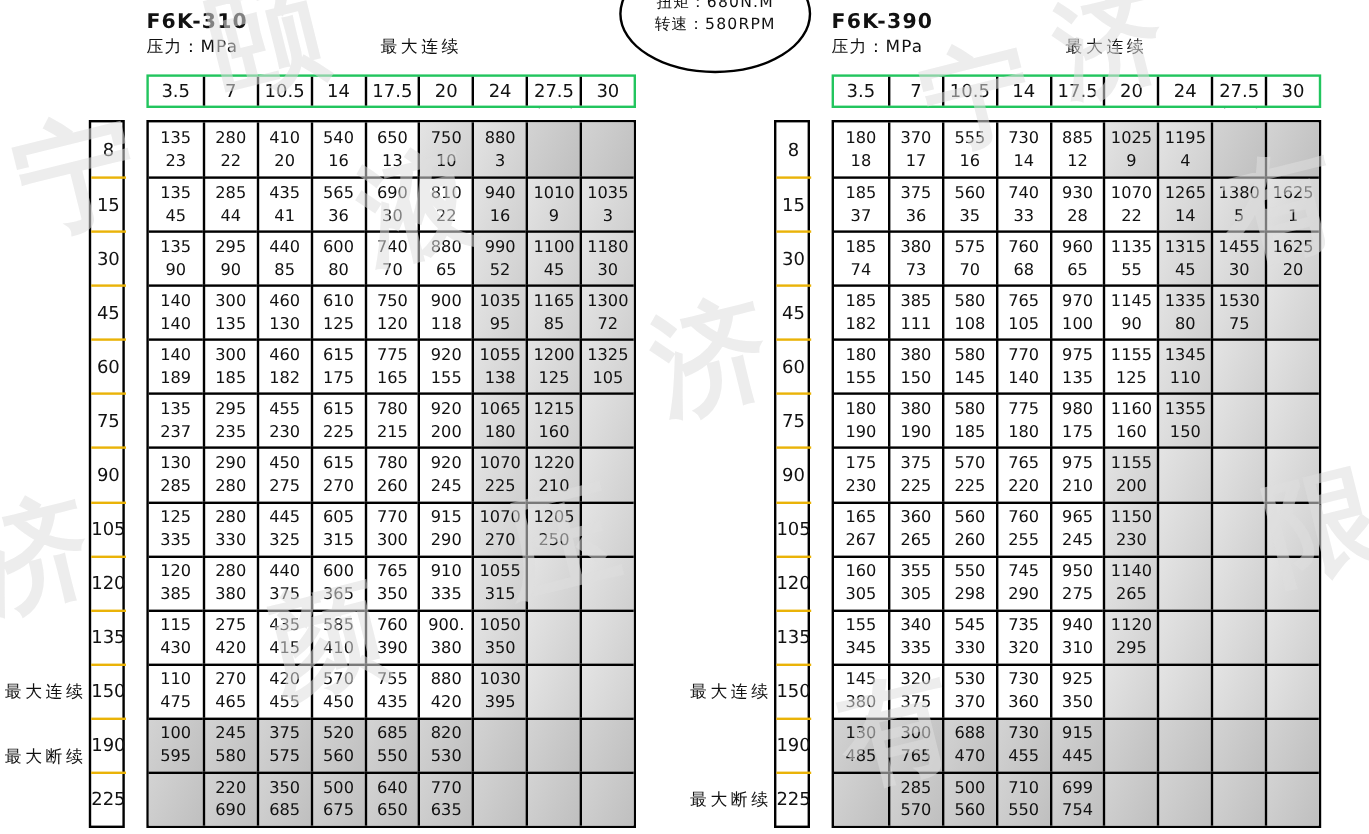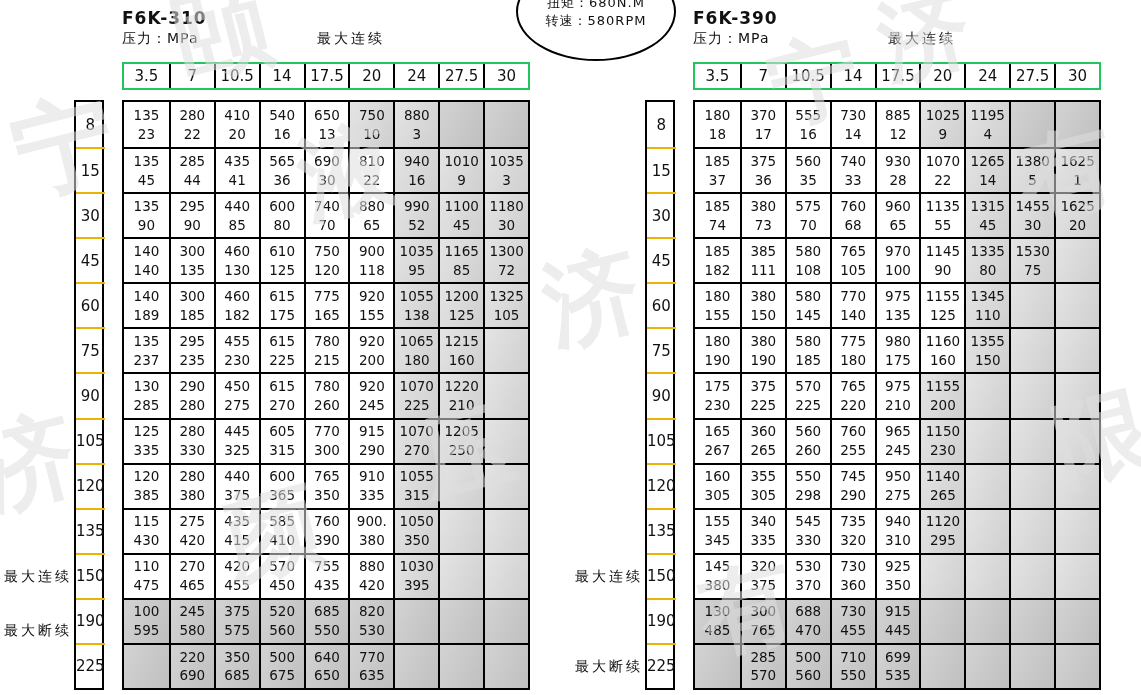--- a/index.html
+++ b/index.html
@@ -916,21 +916,21 @@
         <div class="cell s2">
           <span>500</span>
           <span>560</span>
         </div>
         <div class="cell s2">
           <span>710</span>
           <span>550</span>
         </div>
         <div class="cell s2">
           <span>699</span>
-          <span>535</span>
+          <span>754</span>
         </div>
         <div class="cell s2"></div>
         <div class="cell s2"></div>
         <div class="cell s2"></div>
         <div class="cell s2"></div>
       </div>
   </div>
   <div class="side cont">最大连续</div>
   <div class="side disc">最大断续</div>
 </section>

